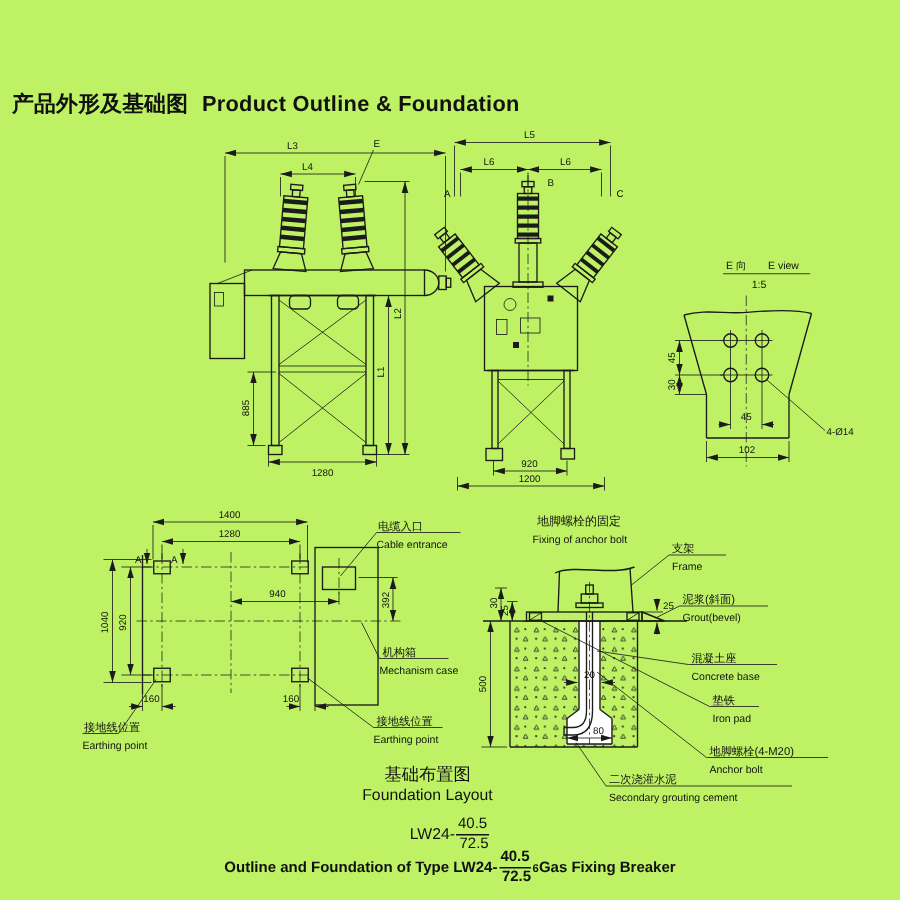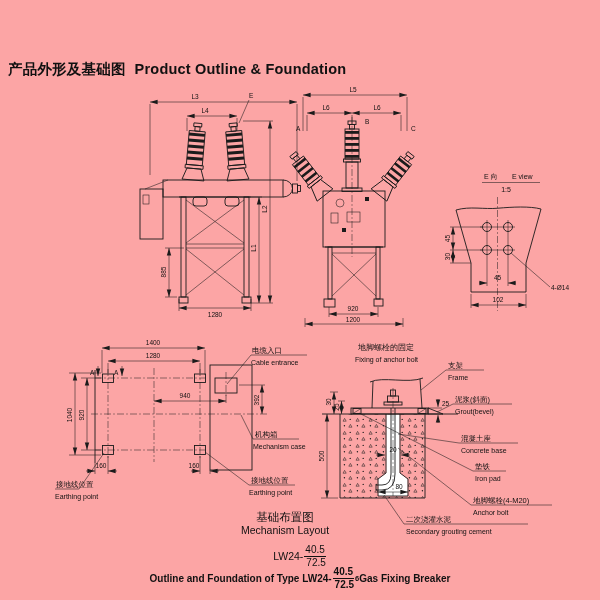--- a/index.html
+++ b/index.html
@@ -1,16 +1,16 @@
 <!DOCTYPE html>
 <html><head>
 <meta charset="utf-8">
 <style>
   html,body{margin:0;padding:0;background:#e8e8e8;}
-  .page{position:relative;width:600px;height:600px;background:#fca5a5;
+  .page{position:relative;width:600px;height:600px;background:#bef264;
         font-family:"Liberation Sans",sans-serif;color:#111;overflow:hidden;}
   .hdr{position:absolute;left:8px;top:60px;font-size:14.5px;font-weight:bold;
        letter-spacing:.2px;white-space:nowrap;}
   .hdr .en{margin-left:9px;}
   svg{position:absolute;overflow:visible;}
   .ln{stroke:#1b1b1b;stroke-width:0.9;fill:none;}
   .lt{stroke:#1b1b1b;stroke-width:0.55;fill:none;}
   .cl{stroke:#1b1b1b;stroke-width:0.5;fill:none;stroke-dasharray:7 2.2 1.6 2.2;}
   .bk{fill:#1b1b1b;stroke:none;}
   text{fill:#111;}
@@ -446,21 +446,21 @@
     </g>
     <g>
       <polyline class="lt" points="56,157 76,186 200,186"></polyline>
       <text class="cnl" x="78" y="184">二次浇灌水泥</text>
       <text class="lb" x="78" y="196">Secondary grouting cement</text>
     </g>
   </svg>
 
   <div class="cap">
     <div class="c1">基础布置图</div>
-    <div class="c2">Mechanism Layout</div>
+    <div class="c2">Foundation Layout</div>
   </div>
 
   <div class="foot f1">
     <span>LW24-</span>
       <span class="frac">
         <span class="tp">40.5</span>
         <span class="bt">72.5</span>
       </span>
   </div>
   <div class="foot f2">

